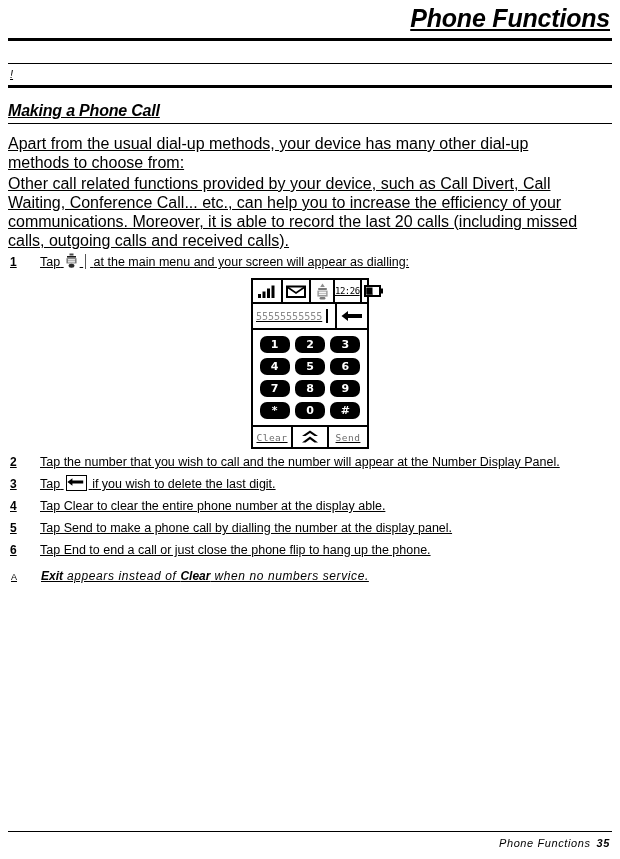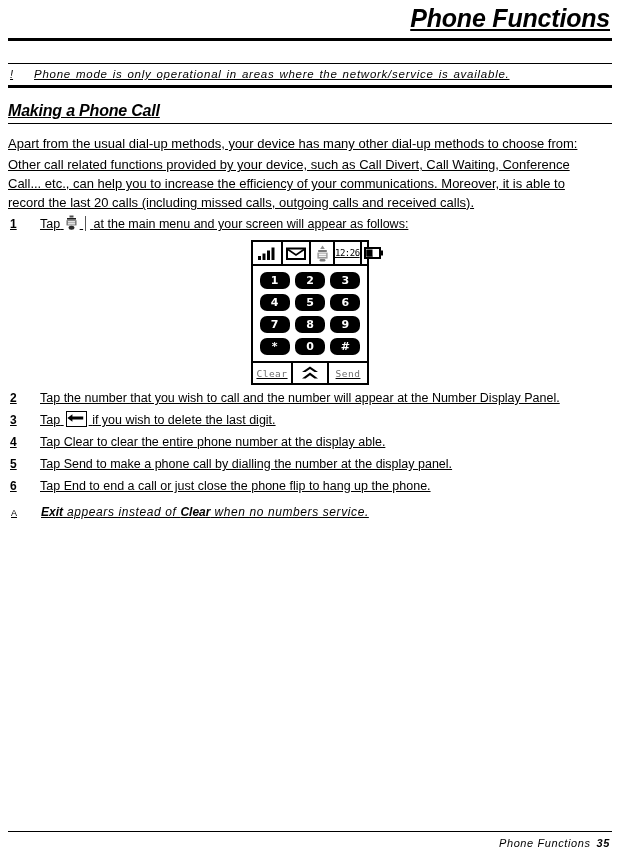--- a/index.html
+++ b/index.html
@@ -72,21 +72,21 @@
     padding-bottom: 3px;
     letter-spacing: -0.2px;
   }
   .section-rule {
     border-top: 1.5px solid #000;
     margin-bottom: 10px;
   }
 
   
   .para {
-    font-size: 13px;
+    font-size: 16px;
     line-height: 19px;
     margin: 0 0 2px 0;
     max-width: 575px;
   }
   ul.bullets {
     list-style: none;
     margin: 3px 0 3px 0;
     padding: 0;
   }
   ul.bullets li {
@@ -307,21 +307,20 @@
 </head>
 <body>
 
 <div class="page">
 
   <div class="doc-title">Phone Functions</div>
   <div class="rule-heavy"></div>
 
   <div class="note-band">
     <div class="note-mark">!</div>
-    <div class="note-text">Phone mode is only operational in areas where the network/service is available.</div>
   </div>
 
   <div class="section-head">Making a Phone Call</div>
   <div class="section-rule"></div>
 
   <p class="para">Apart from the usual dial-up methods, your device has many other dial-up methods to choose from:</p>
 
 
   <p class="para">Other call related functions provided by your device, such as Call Divert, Call Waiting, Conference Call... etc., can help you to increase the efficiency of your communications. Moreover, it is able to record the last 20 calls (including missed calls, outgoing calls and received calls).</p>
 
@@ -333,21 +332,21 @@
         <svg class="glyph" viewBox="0 0 13 16">
           <rect x="4.5" y="0.5" width="4" height="2" fill="#4a4a4a"></rect>
           <rect x="2" y="3" width="9" height="1.6" fill="#1a1a1a"></rect>
           <rect x="1.5" y="5.2" width="10" height="5.2" fill="#6b6b6b"></rect>
           <rect x="2.8" y="6.2" width="7.4" height="1.3" fill="#ffffff"></rect>
           <rect x="2.8" y="8.2" width="7.4" height="1.3" fill="#ffffff"></rect>
           <rect x="3.5" y="10.8" width="6" height="4" rx="2.6" fill="#2b2b2b"></rect>
         </svg>
       </span>
       <span class="inline-sep"></span>
-      <span>at the main menu and your screen will appear as follows:</span>
+      <span>at the main menu and your screen will appear as dialling:</span>
     </div>
   </div>
 
   <div class="phone-wrap">
     <div class="phone">
 
       <div class="status-bar">
         <div class="sb-cell sb-signal">
           <svg width="20" height="13" viewBox="0 0 20 13">
             <rect x="1" y="9" width="3" height="4" fill="#000"></rect>
@@ -376,20 +375,31 @@
         <div class="sb-cell sb-batt">
           <svg width="20" height="12" viewBox="0 0 20 12">
             <rect x="1" y="1" width="15" height="10" fill="#fff" stroke="#000" stroke-width="2"></rect>
             <rect x="16" y="3.5" width="3" height="5" fill="#000"></rect>
             <polygon points="2.5,2.5 2.5,9.5 9,9.5" fill="#000"></polygon>
             <rect x="2.5" y="2.5" width="6" height="7" fill="#000"></rect>
           </svg>
         </div>
       </div>
 
+      <div class="num-row">
+        <div class="num-field">
+          <span>55555555555</span>
+          <span class="caret"></span>
+        </div>
+        <div class="back-key">
+          <svg width="22" height="12" viewBox="0 0 22 12">
+            <polygon points="0.5,6 7,1 7,4 21,4 21,8 7,8 7,11" fill="#000"></polygon>
+          </svg>
+        </div>
+      </div>
 
       <div class="keypad">
         <div class="key-row">
           <div class="key">1</div>
           <div class="key">2</div>
           <div class="key">3</div>
         </div>
         <div class="key-row">
           <div class="key">4</div>
           <div class="key">5</div>

